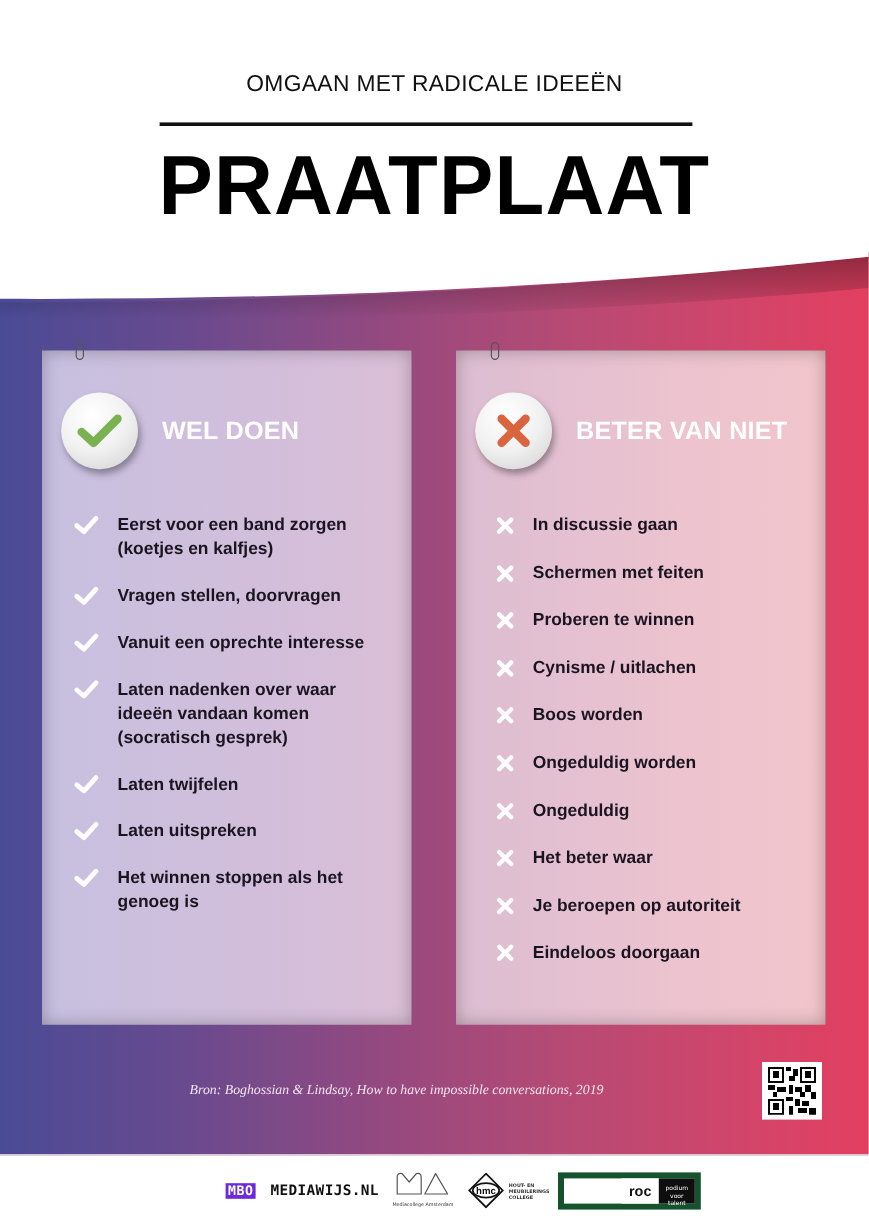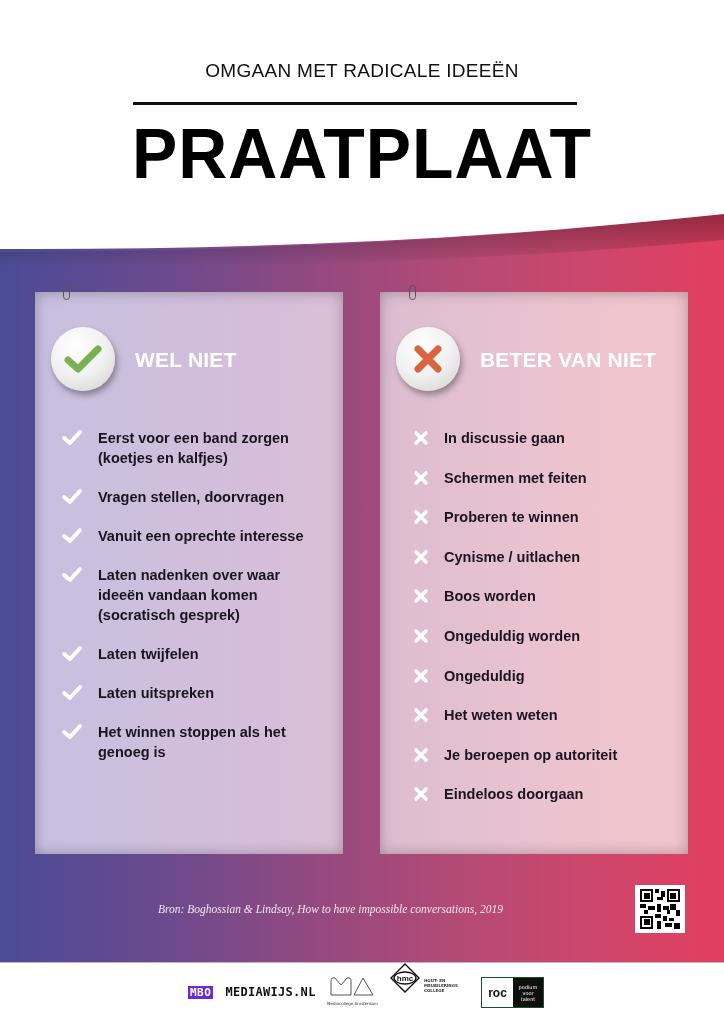--- a/index.html
+++ b/index.html
@@ -81,23 +81,23 @@
   }
 
   
   .footer { position: absolute; top: 962px; left: 0; width: 724px; height: 62px; background: #fff; border-top: 1px solid #c8b3c5; }
   .logo { position: absolute; top: 14px; }
   .logo-mbo { left: 8px; top: 22px; display: flex; align-items: center; }
   .mbo-box { background: #6d28d9; color: #fff; font-family: "DejaVu Sans Mono", monospace; font-weight: bold; font-size: 11px; padding: 0 2px; line-height: 13px; letter-spacing: 0.5px; }
   .mbo-rest { font-family: "DejaVu Sans Mono", monospace; font-weight: bold; font-size: 12px; color: #111; margin-left: 12px; letter-spacing: 0.3px; }
   .logo-ma { left: 147px; top: 12px; text-align: center; }
   .ma-cap { font-size: 4px; color: #333; display: block; margin-top: 0px; }
-  .logo-hmc { left: 210px; top: 0; display: flex; align-items: flex-end; }
+  .logo-hmc { left: 210px; top: 14px; display: flex; align-items: center; }
   .hmc-cap { font-size: 4px; color: #333; line-height: 5px; margin-left: 4px; font-weight: bold; }
-  .logo-roc { left: 301px; top: 14px; display: flex; height: 31px; border: 1px solid #14532d; }
+  .logo-roc { left: 285px; top: 14px; display: flex; height: 31px; border: 5px solid #14532d; padding-left: 48px; }
   .roc-left { width: 31px; background: #fff; display: flex; align-items: center; justify-content: center; font-family: "Liberation Sans", sans-serif; font-weight: bold; font-size: 12px; color: #111; }
   .roc-right { width: 30px; background: #0e0e0e; color: #fff; font-size: 5px; line-height: 6px; padding: 6px 3px; text-align: center; }
 </style>
 </head>
 <body>
 
 <div class="poster">
 
   <div class="subtitle">OMGAAN MET RADICALE IDEEËN</div>
   <div class="rule"></div>
@@ -115,21 +115,21 @@
     <path d="M0,0 L724,0 L724,14 C480,40 250,50 0,49 Z" fill="#ffffff"></path>
   </svg>
 
   <div class="panel panel-left">
     <div class="clip" style="left:28px"></div>
     <div class="badge">
       <svg width="40" height="32" viewBox="0 0 40 32">
         <path d="M5 17 L15 26 L35 6" fill="none" stroke="#7ab251" stroke-width="7" stroke-linecap="round" stroke-linejoin="round"></path>
       </svg>
     </div>
-    <div class="panel-heading">WEL NIET</div>
+    <div class="panel-heading">WEL DOEN</div>
     <ul class="list">
       <li>
           <span class="ico">
             <svg width="22" height="18" viewBox="0 0 22 18">
               <path d="M3 9 L9 14 L19 3" fill="none" stroke="#fff" stroke-width="4" stroke-linecap="round" stroke-linejoin="round"></path>
             </svg>
           </span>
           <span class="txt" style="white-space:pre-line">Eerst voor een band zorgen
 (koetjes en kalfjes)</span>
         </li>
@@ -251,21 +251,21 @@
             </svg>
           </span>
           <span class="txt">Ongeduldig</span>
         </li>
       <li>
           <span class="ico">
             <svg width="16" height="16" viewBox="0 0 16 16">
               <path d="M3 3 L13 13 M13 3 L3 13" stroke="#fff" stroke-width="3.6" stroke-linecap="round"></path>
             </svg>
           </span>
-          <span class="txt">Het weten weten</span>
+          <span class="txt">Het beter waar</span>
         </li>
       <li>
           <span class="ico">
             <svg width="16" height="16" viewBox="0 0 16 16">
               <path d="M3 3 L13 13 M13 3 L3 13" stroke="#fff" stroke-width="3.6" stroke-linecap="round"></path>
             </svg>
           </span>
           <span class="txt">Je beroepen op autoriteit</span>
         </li>
       <li>

